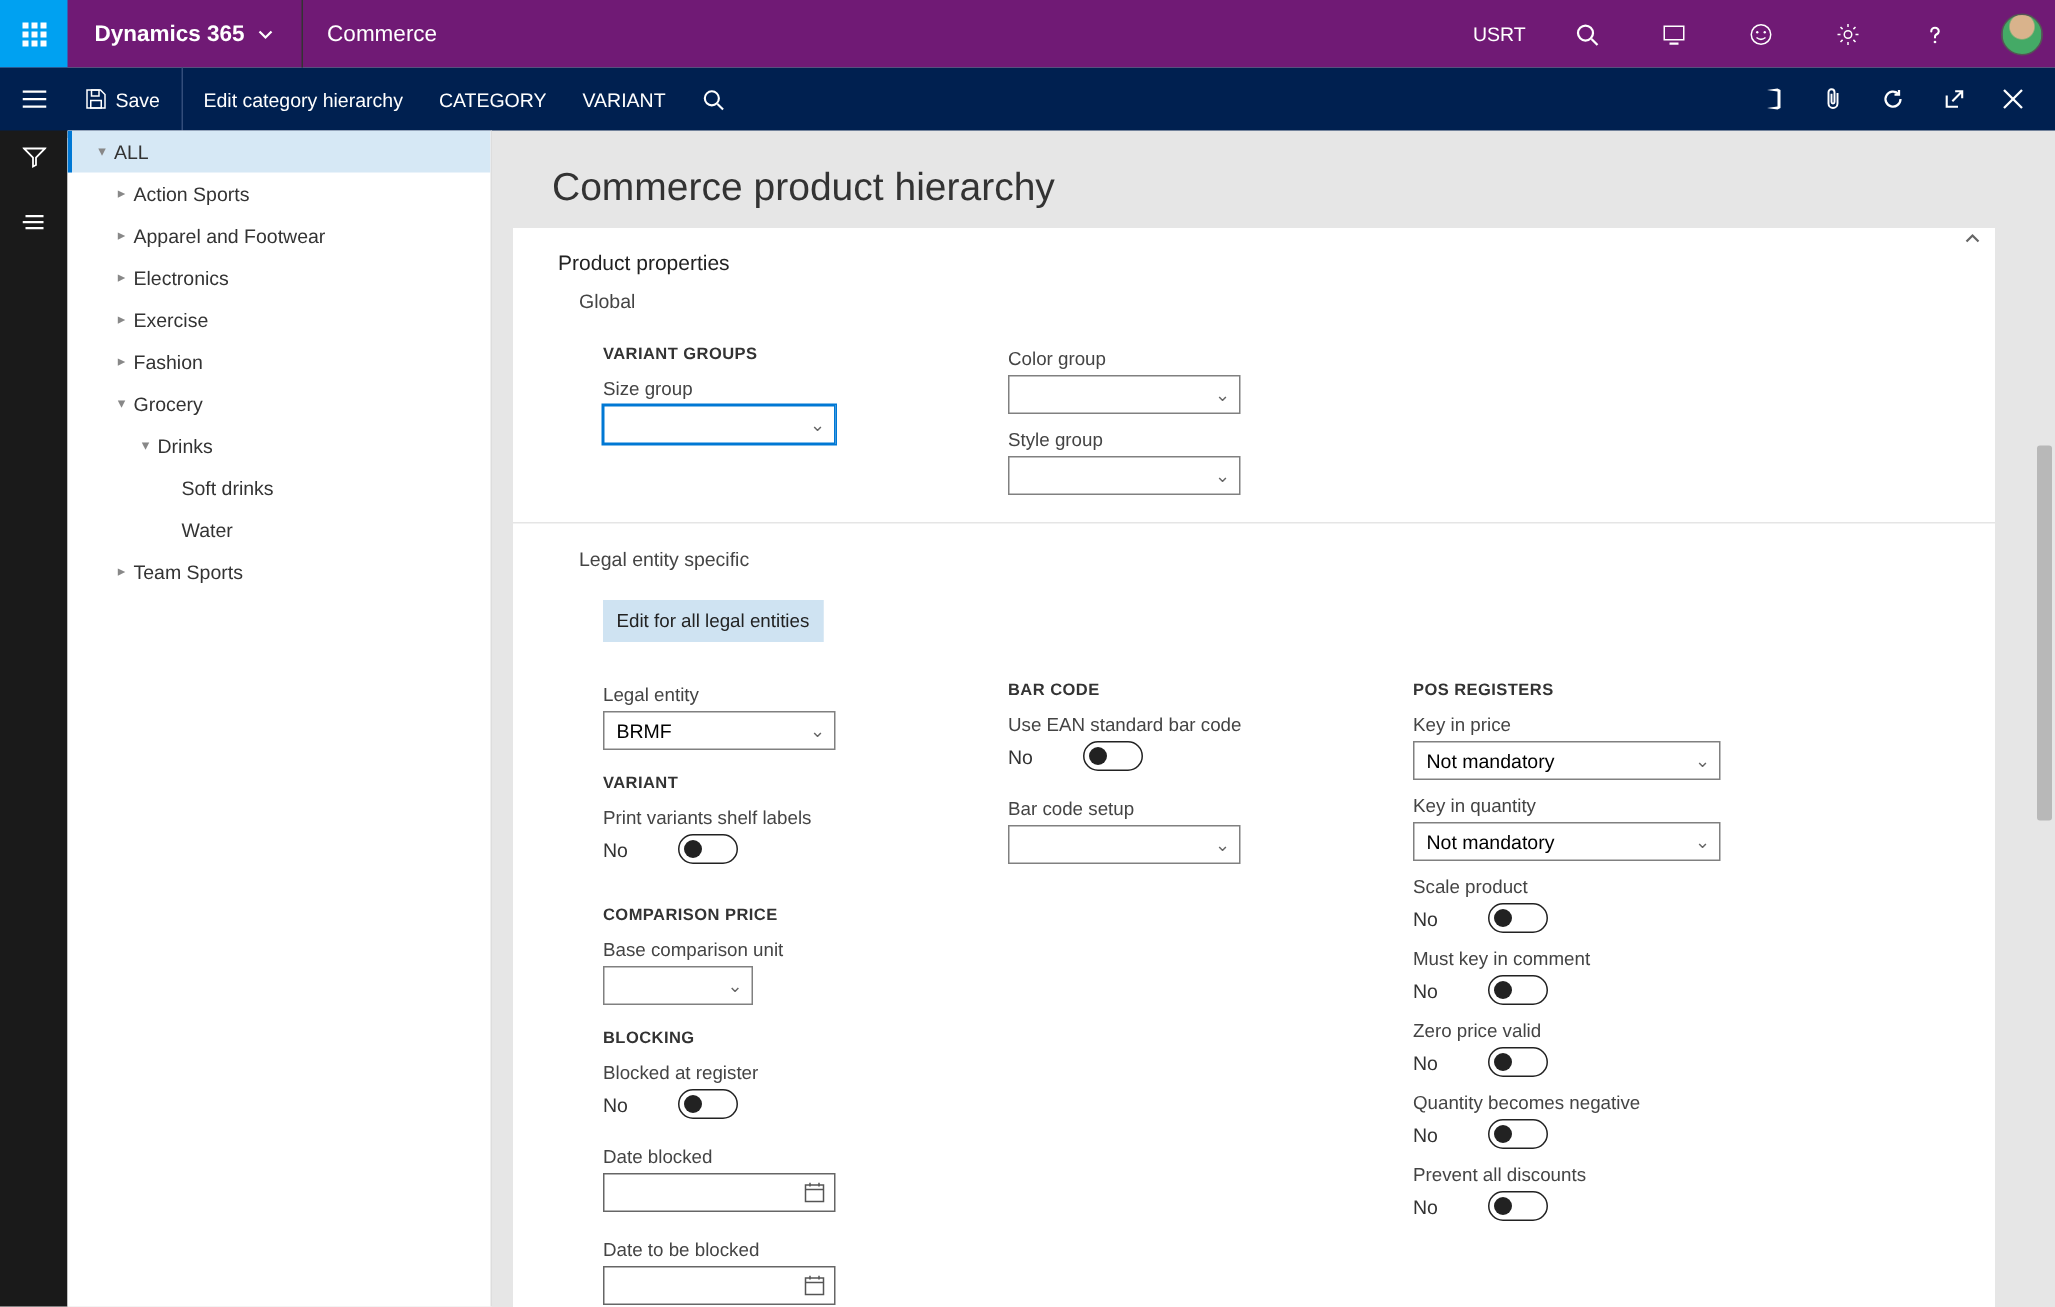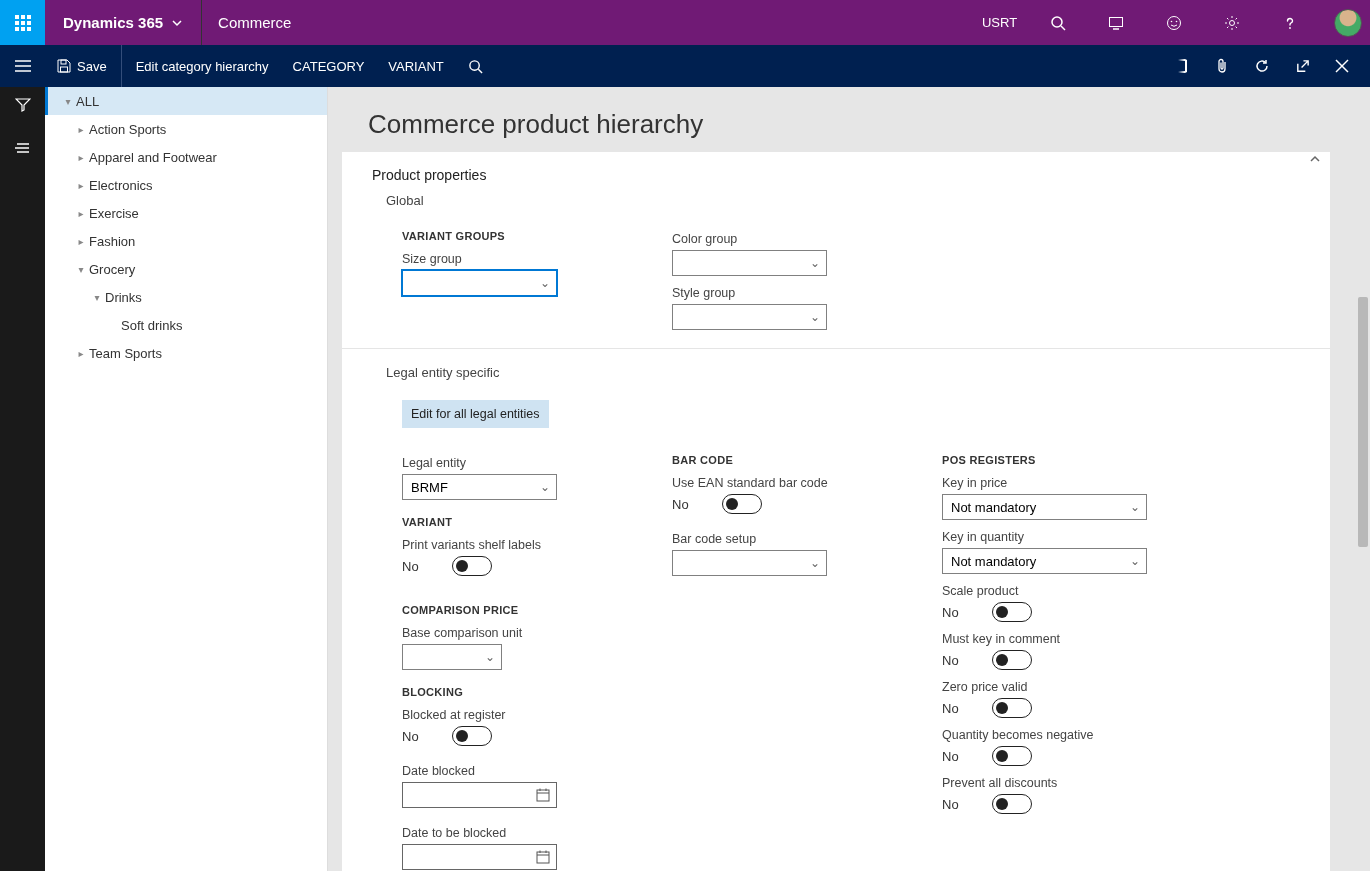--- a/index.html
+++ b/index.html
@@ -247,20 +247,23 @@
         <span class="caret">▾</span>
         <span class="tree-label">Grocery</span>
       </div>
     <div class="tree-row" style="padding-left:44px;">
         <span class="caret">▾</span>
         <span class="tree-label">Drinks</span>
       </div>
     <div class="tree-row" style="padding-left:76px;">
         <span class="tree-label">Soft drinks</span>
       </div>
+    <div class="tree-row" style="padding-left:76px;">
+        <span class="tree-label">Water</span>
+      </div>
     <div class="tree-row" style="padding-left:28px;">
         <span class="caret">▸</span>
         <span class="tree-label">Team Sports</span>
       </div>
   </div>
 
   <div class="main">
     <h1>Commerce product hierarchy</h1>
 
     <div class="panel">

